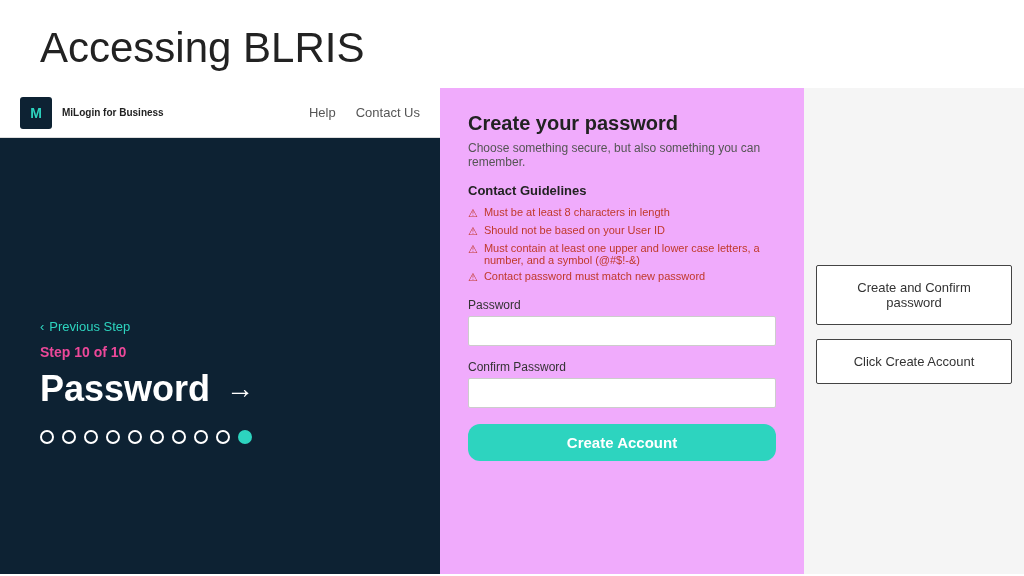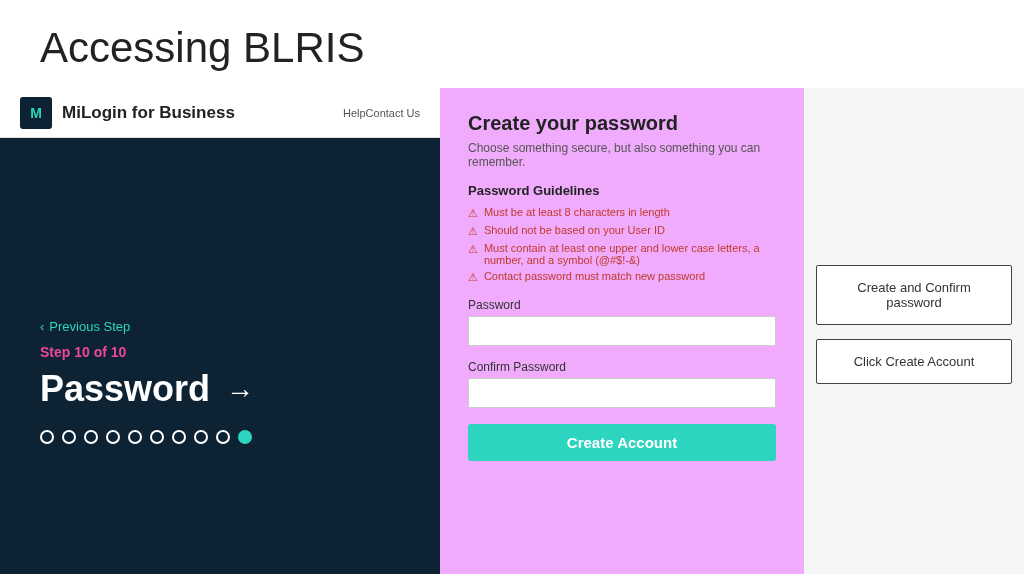--- a/index.html
+++ b/index.html
@@ -53,27 +53,28 @@
       gap: 10px;
     }
 
     .mi-logo {
       width: 32px;
       height: 32px;
     }
 
     .milogin-brand {
       font-weight: bold;
-      font-size: 17px;
+      font-size: 10px;
       color: #222;
     }
 
     .milogin-header-right {
       display: flex;
-      font-size: 11px;
+      gap: 20px;
+      font-size: 13px;
       color: #555;
     }
 
     .milogin-header-right a {
       color: #555;
       text-decoration: none;
     }
 
     
     .left-inner {
@@ -196,21 +197,21 @@
     }
 
     .create-account-btn {
       width: 100%;
       background: #2dd4bf;
       color: #fff;
       border: none;
       padding: 10px;
       font-size: 15px;
       font-weight: bold;
-      border-radius: 3px;
+      border-radius: 12px;
       cursor: pointer;
       margin-top: 16px;
     }
 
     
     .callout-area {
       width: 220px;
       flex-shrink: 0;
       background: #f5f5f5;
       display: flex;
@@ -296,21 +297,21 @@
   </div>
 
   <div class="right-side">
 
     <div class="right-main">
 
       <div class="form-area">
         <div class="form-heading">Create your password</div>
         <div class="form-subtext">Choose something secure, but also something you can remember.</div>
 
-        <div class="guidelines-heading">Password Guidelines</div>
+        <div class="guidelines-heading">Contact Guidelines</div>
 
         <div class="guideline-item">
           <span class="guideline-icon">⚠</span>
           <span>Must be at least 8 characters in length</span>
         </div>
         <div class="guideline-item">
           <span class="guideline-icon">⚠</span>
           <span>Should not be based on your User ID</span>
         </div>
         <div class="guideline-item">

